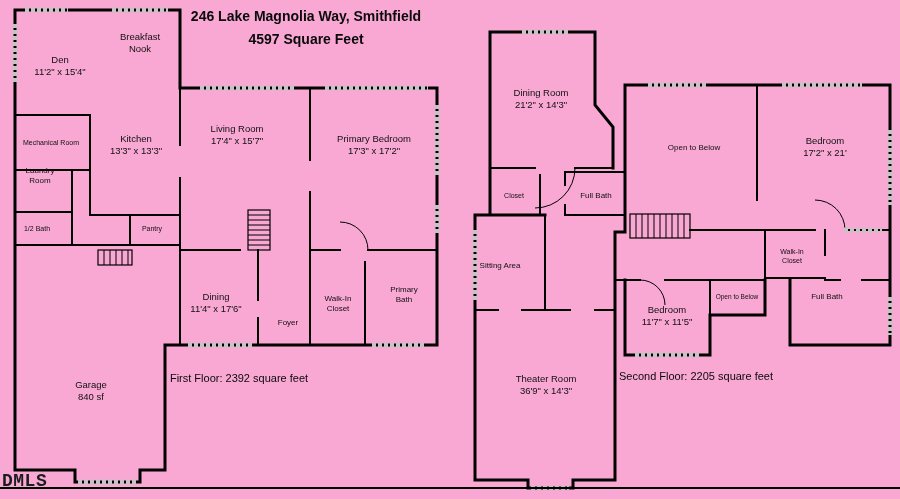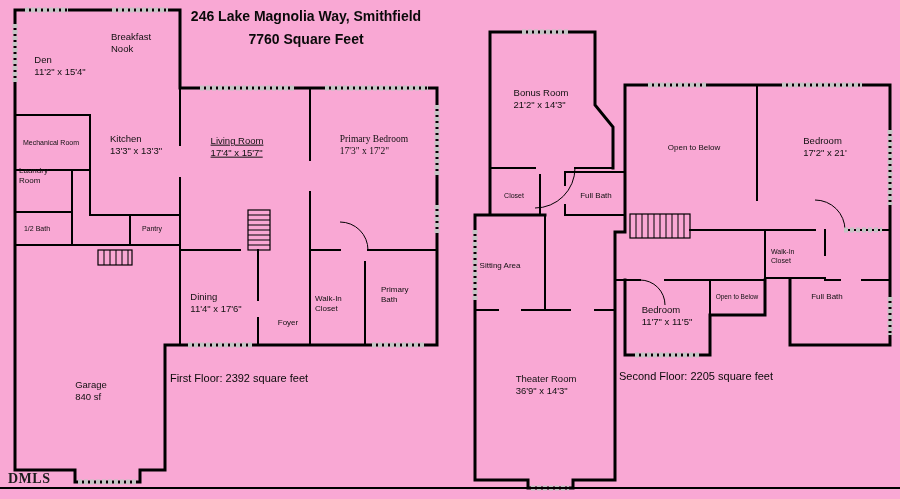--- a/index.html
+++ b/index.html
@@ -8,36 +8,36 @@
     font-family:"Liberation Sans","DejaVu Sans",sans-serif;color:#101010;
   }
   .canvas svg{position:absolute;left:0;top:0;}
   .title{
     position:absolute;left:306px;top:8px;transform:translateX(-50%);
     text-align:center;font-size:14px;font-weight:600;color:#0a0a0a;white-space:nowrap;
   }
   .title .line{display:block;line-height:16px;}
   .title .line + .line{margin-top:7px;}
   .room-label{
-    position:absolute;transform:translate(-50%,-50%);
+    position:absolute;transform:translate(-50%,-50%);text-align:center;
     font-size:9.5px;line-height:1.3;white-space:nowrap;color:#101010;
   }
   .room-label span{display:block;}
   .wrap{white-space:normal;}
   .sm{font-size:8px;}
   .xs{font-size:7px;}
   .xxs{font-size:6.5px;}
   .footer-label{
     position:absolute;transform:translate(-50%,-50%);
     font-size:11px;color:#0a0a0a;white-space:nowrap;
   }
   .watermark{
-    position:absolute;left:8px;top:471px;
-    font-family:Liberation Serif, serif;
-    font-size:14px;font-weight:700;color:#1c1c1c;letter-spacing:.5px;
+    position:absolute;left:2px;top:471px;
+    font-family:Liberation Mono, monospace;
+    font-size:18px;font-weight:700;color:#1c1c1c;letter-spacing:.5px;
   }
   .bottom-line{position:absolute;left:0;top:487px;width:900px;height:2px;background:#000;}
 </style>
 </head>
 <body>
 
 <div class="canvas">
 
   <svg width="900" height="499" viewBox="0 0 900 499">
 
@@ -68,42 +68,42 @@
     </g>
 
     <g stroke="#c4c4c4" fill="none" stroke-width="5" stroke-dasharray="4,2">
       <path d="M25,10 H68 M112,10 H168 M15,24 V84 M200,88 H296 M325,88 H428 M437,105 V175 M437,205 V235 M188,345 H252 M372,345 H424 M78,482 H136"></path>
       <path d="M522,32 H568 M648,85 H706 M782,85 H862 M890,130 V205 M890,297 V335 M475,230 V300 M635,355 H700 M844,230 H882 M531,488 H569"></path>
     </g>
   </svg>
 
   <div class="title">
     <span class="line">246 Lake Magnolia Way, Smithfield</span>
-    <span class="line">7760 Square Feet</span>
+    <span class="line">4597 Square Feet</span>
   </div>
 
   <div class="room-label" style="left:60px;top:66px;">
     <span>Den</span>
     <span>11'2" x 15'4"</span>
   </div>
   <div class="room-label wrap" style="left:140px;top:43px;width:58px;">
     <span>Breakfast Nook</span>
   </div>
   <div class="room-label xs" style="left:51px;top:143px;">
     <span>Mechanical Room</span>
   </div>
   <div class="room-label" style="left:136px;top:145px;">
     <span>Kitchen</span>
     <span>13'3" x 13'3"</span>
   </div>
-  <div class="room-label" style="left:237px;top:147px;text-decoration:underline;">
+  <div class="room-label" style="left:237px;top:135px;">
     <span>Living Room</span>
     <span>17'4" x 15'7"</span>
   </div>
-  <div class="room-label" style="left:374px;top:145px;font-family:Liberation Serif, serif;">
+  <div class="room-label" style="left:374px;top:145px;">
     <span>Primary Bedroom</span>
     <span>17'3" x 17'2"</span>
   </div>
   <div class="room-label sm wrap" style="left:40px;top:176px;width:42px;">
     <span>Laundry Room</span>
   </div>
   <div class="room-label xs" style="left:37px;top:229px;">
     <span>1/2 Bath</span>
   </div>
   <div class="room-label xs" style="left:152px;top:229px;">
@@ -122,21 +122,21 @@
   <div class="room-label sm wrap" style="left:404px;top:295px;width:46px;">
     <span>Primary Bath</span>
   </div>
   <div class="room-label" style="left:91px;top:359px;margin-top:32px;">
     <span>Garage</span>
     <span>840 sf</span>
   </div>
   <div class="footer-label" style="left:239px;top:378px;">First Floor: 2392 square feet</div>
 
   <div class="room-label" style="left:541px;top:99px;">
-    <span>Bonus Room</span>
+    <span>Dining Room</span>
     <span>21'2" x 14'3"</span>
   </div>
   <div class="room-label xs" style="left:514px;top:196px;">
     <span>Closet</span>
   </div>
   <div class="room-label sm" style="left:596px;top:196px;">
     <span>Full Bath</span>
   </div>
   <div class="room-label sm" style="left:694px;top:148px;">
     <span>Open to Below</span>

